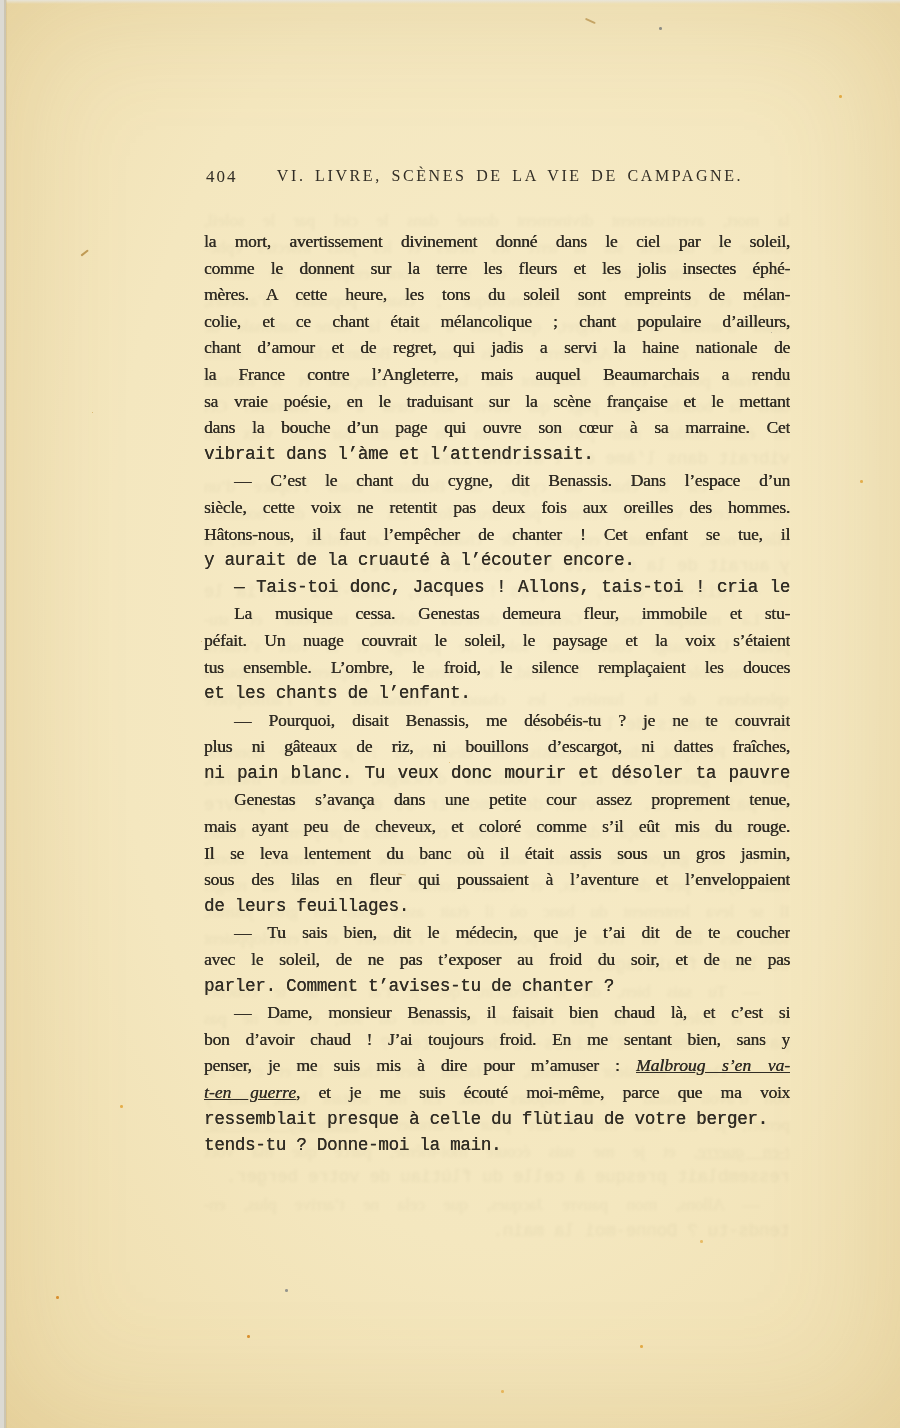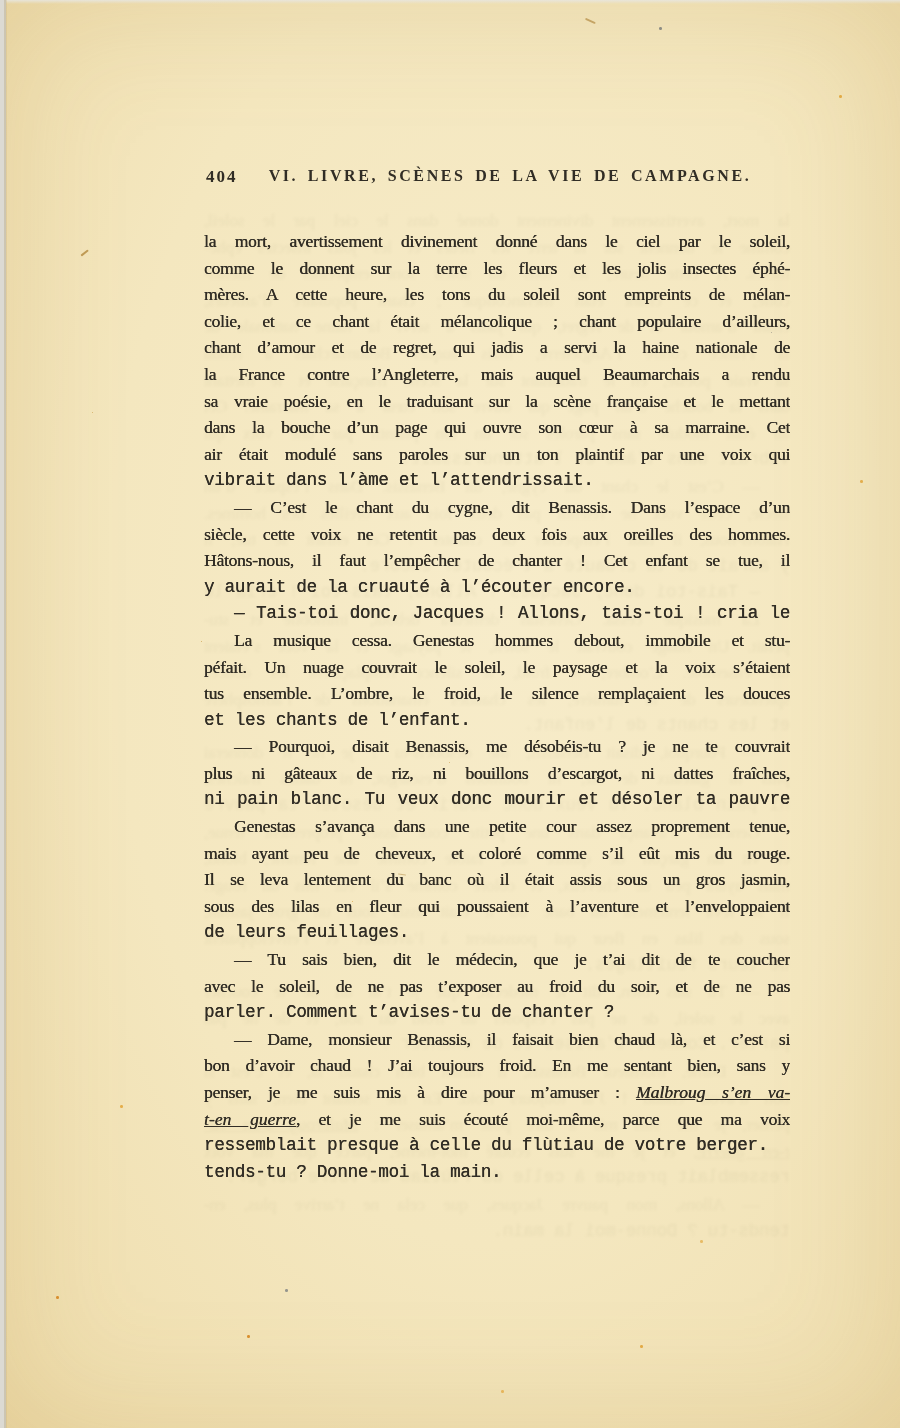--- a/index.html
+++ b/index.html
@@ -51,21 +51,21 @@
   .fiber.f2{left:80px;top:252px;width:9px;height:1.5px;transform:rotate(-38deg);background:#bf9a55;}
   .fiber.f3{left:398px;top:874px;width:8px;height:1px;transform:rotate(10deg);opacity:.7;}
 
   
   .print-area{
     position:absolute;left:204px;top:165px;width:586px;
     color:#312d25;
   }
   .page-header{
     position:relative;height:32px;
-    font-weight:bold;
+    font-weight:normal;
   }
   .page-number{
     position:absolute;left:2px;top:2px;
     font-size:17px;letter-spacing:2px;
   }
   .running-title{
     text-align:center;padding-left:26px;padding-top:2px;
     font-size:16px;letter-spacing:2.6px;word-spacing:3px;
     white-space:nowrap;
   }
@@ -157,28 +157,27 @@
     </div>
     <div class="text-lines" id="lines">
         <div class="line">la mort, avertissement divinement donné dans le ciel par le soleil,</div>
         <div class="line">comme le donnent sur la terre les fleurs et les jolis insectes éphé-</div>
         <div class="line">mères. A cette heure, les tons du soleil sont empreints de mélan-</div>
         <div class="line">colie, et ce chant était mélancolique ; chant populaire d’ailleurs,</div>
         <div class="line">chant d’amour et de regret, qui jadis a servi la haine nationale de</div>
         <div class="line">la France contre l’Angleterre, mais auquel Beaumarchais a rendu</div>
         <div class="line">sa vraie poésie, en le traduisant sur la scène française et le mettant</div>
         <div class="line">dans la bouche d’un page qui ouvre son cœur à sa marraine. Cet</div>
-        <div class="line">air était modulé sans paroles sur un ton plaintif par une voix qui</div>
         <div class="line end">vibrait dans l’àme et l’attendrissait.</div>
         <div class="line indent">— C’est le chant du cygne, dit Benassis. Dans l’espace d’un</div>
         <div class="line">siècle, cette voix ne retentit pas deux fois aux oreilles des hommes.</div>
         <div class="line">Hâtons-nous, il faut l’empêcher de chanter ! Cet enfant se tue, il</div>
         <div class="line end">y aurait de la cruauté à l’écouter encore.</div>
         <div class="line indent end">— Tais-toi donc, Jacques ! Allons, tais-toi ! cria le médecin.</div>
-        <div class="line indent">La musique cessa. Genestas hommes debout, immobile et stu-</div>
+        <div class="line indent">La musique cessa. Genestas demeura fleur, immobile et stu-</div>
         <div class="line">péfait. Un nuage couvrait le soleil, le paysage et la voix s’étaient</div>
         <div class="line">tus ensemble. L’ombre, le froid, le silence remplaçaient les douces</div>
         <div class="line end">et les chants de l’enfant.</div>
         <div class="line indent">— Pourquoi, disait Benassis, me désobéis-tu ? je ne te couvrait</div>
         <div class="line">plus ni gâteaux de riz, ni bouillons d’escargot, ni dattes fraîches,</div>
         <div class="line end">ni pain blanc. Tu veux donc mourir et désoler ta pauvre mère ?</div>
         <div class="line indent">Genestas s’avança dans une petite cour assez proprement tenue,</div>
         <div class="line">mais ayant peu de cheveux, et coloré comme s’il eût mis du rouge.</div>
         <div class="line">Il se leva lentement du banc où il était assis sous un gros jasmin,</div>
         <div class="line">sous des lilas en fleur qui poussaient à l’aventure et l’enveloppaient</div>

